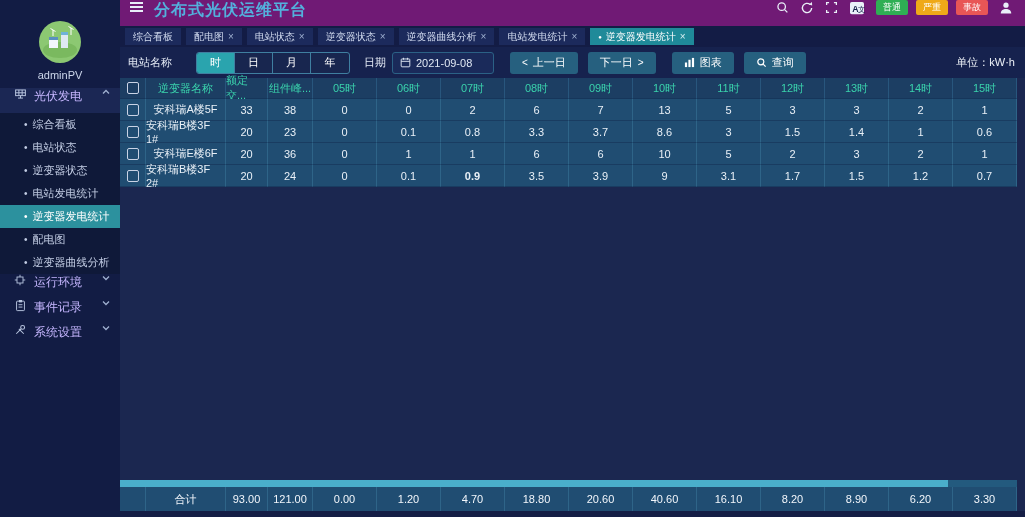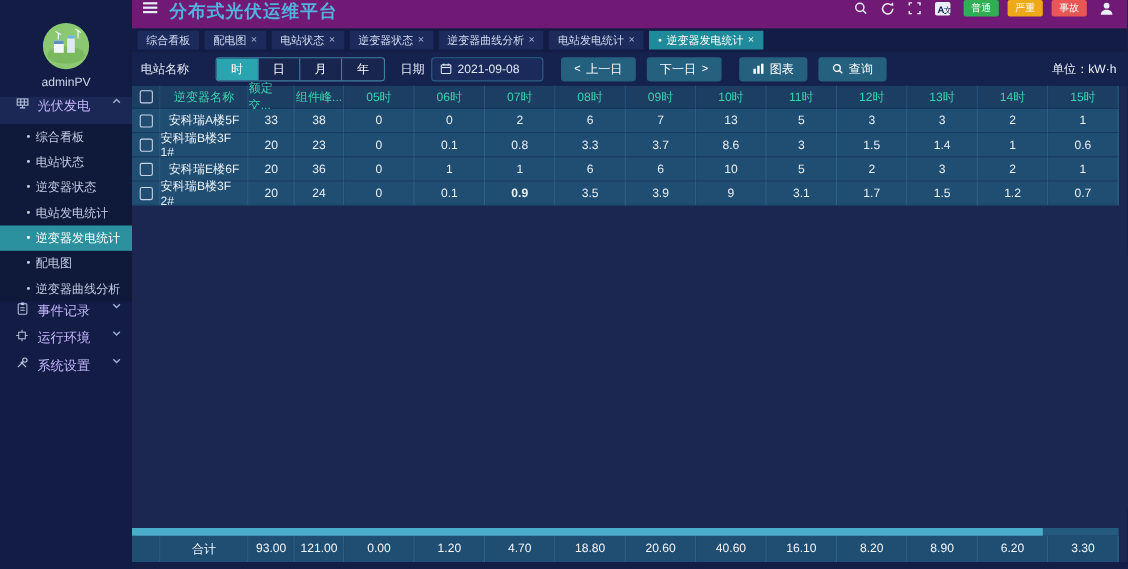--- a/index.html
+++ b/index.html
@@ -151,45 +151,45 @@
             <span class="bullet">•</span>
             <span>配电图</span>
           </div>
           <div class="submenu-item">
             <span class="bullet">•</span>
             <span>逆变器曲线分析</span>
           </div>
         </div>
         <div class="menu-item">
           <span class="micon">
-            <svg viewBox="0 0 14 16" width="11" height="13" fill="none" stroke="currentColor" stroke-width="1.2">
-              <rect x="2" y="2.5" width="10" height="12" rx="1"></rect>
-              <rect x="5" y="1" width="4" height="3" fill="currentColor" stroke="none"></rect>
-              <line x1="4.5" y1="7" x2="9.5" y2="7"></line>
-              <line x1="4.5" y1="10" x2="9.5" y2="10"></line>
-            </svg>
-          </span>
-          <span>事件记录</span>
-          <span class="chev">
-            <svg viewBox="0 0 8 8" width="8" height="8" fill="none" stroke="currentColor" stroke-width="1.3">
-              <polyline points="1,2.5 4,5.5 7,2.5"></polyline>
-            </svg>
-          </span>
-        </div>
-        <div class="menu-item">
-          <span class="micon">
             <svg viewBox="0 0 16 16" width="12" height="12" fill="none" stroke="currentColor" stroke-width="1.2">
               <rect x="4" y="4" width="8" height="8"></rect>
               <line x1="8" y1="1" x2="8" y2="4"></line>
               <line x1="8" y1="12" x2="8" y2="15"></line>
               <line x1="1" y1="8" x2="4" y2="8"></line>
               <line x1="12" y1="8" x2="15" y2="8"></line>
             </svg>
           </span>
           <span>运行环境</span>
+          <span class="chev">
+            <svg viewBox="0 0 8 8" width="8" height="8" fill="none" stroke="currentColor" stroke-width="1.3">
+              <polyline points="1,2.5 4,5.5 7,2.5"></polyline>
+            </svg>
+          </span>
+        </div>
+        <div class="menu-item">
+          <span class="micon">
+            <svg viewBox="0 0 14 16" width="11" height="13" fill="none" stroke="currentColor" stroke-width="1.2">
+              <rect x="2" y="2.5" width="10" height="12" rx="1"></rect>
+              <rect x="5" y="1" width="4" height="3" fill="currentColor" stroke="none"></rect>
+              <line x1="4.5" y1="7" x2="9.5" y2="7"></line>
+              <line x1="4.5" y1="10" x2="9.5" y2="10"></line>
+            </svg>
+          </span>
+          <span>事件记录</span>
           <span class="chev">
             <svg viewBox="0 0 8 8" width="8" height="8" fill="none" stroke="currentColor" stroke-width="1.3">
               <polyline points="1,2.5 4,5.5 7,2.5"></polyline>
             </svg>
           </span>
         </div>
         <div class="menu-item">
           <span class="micon">
             <svg viewBox="0 0 16 16" width="12" height="12" fill="none" stroke="currentColor" stroke-width="1.4">
               <line x1="3" y1="13" x2="9.5" y2="6.5"></line>

